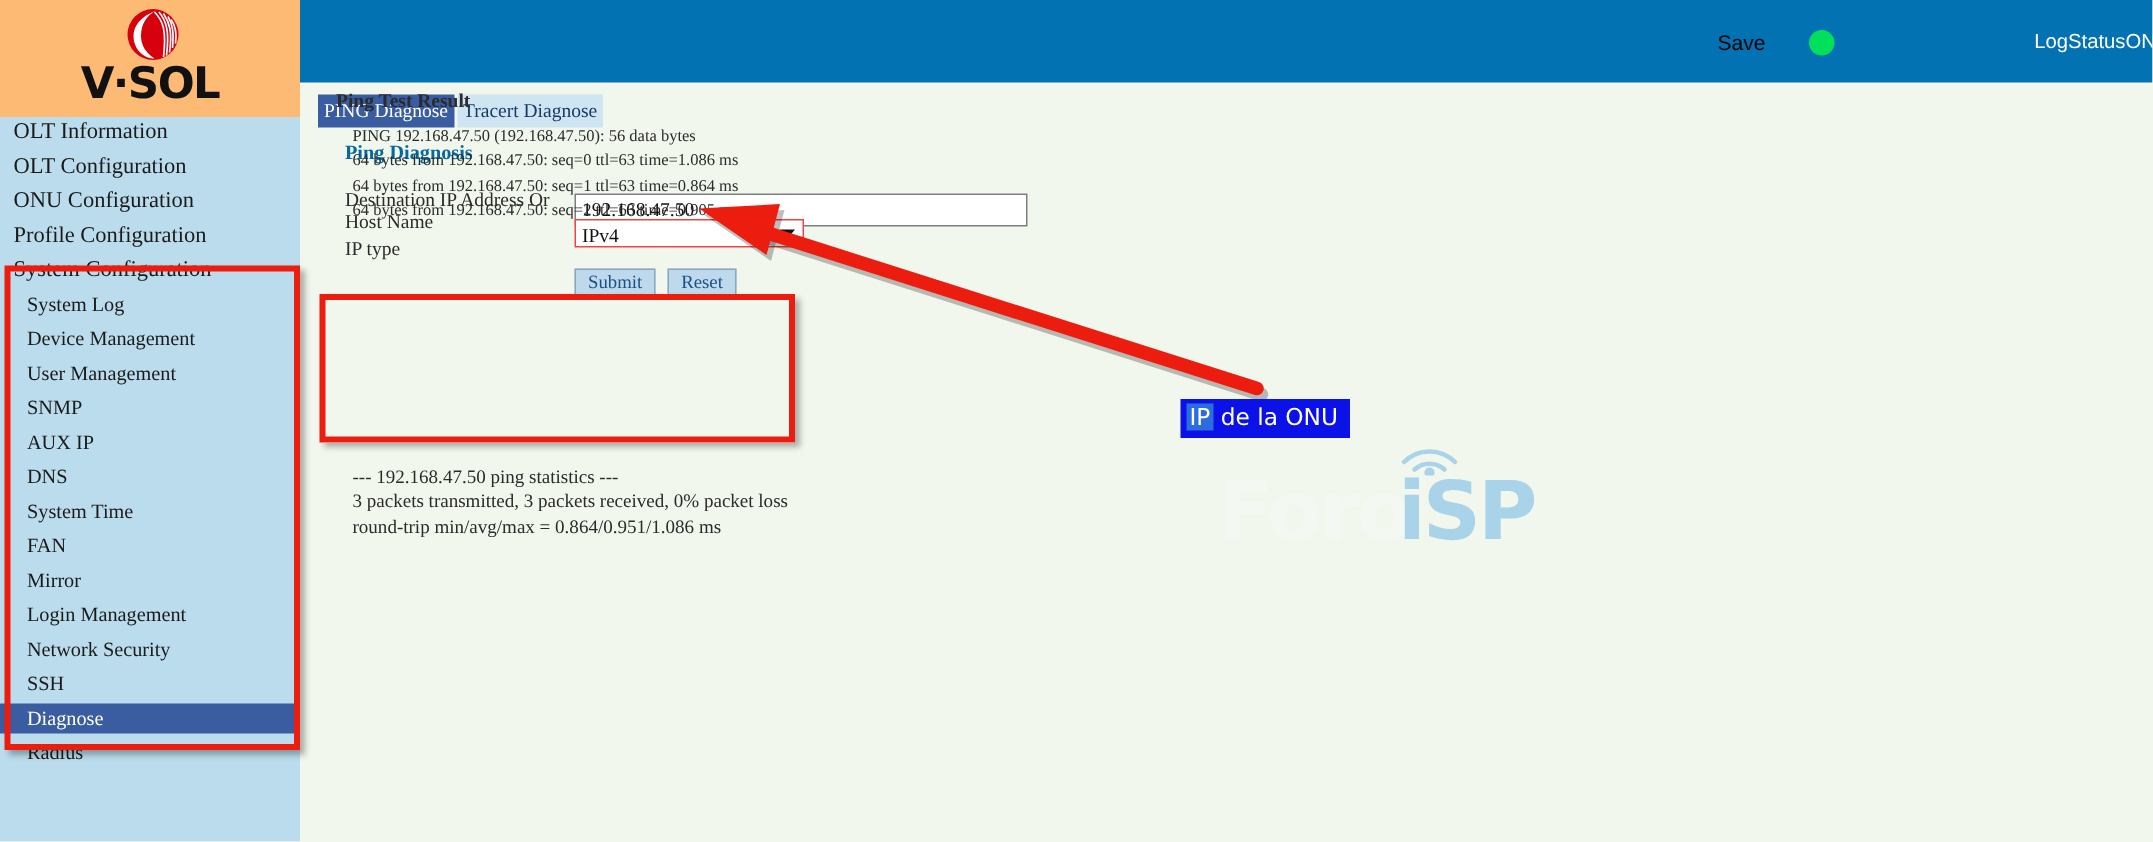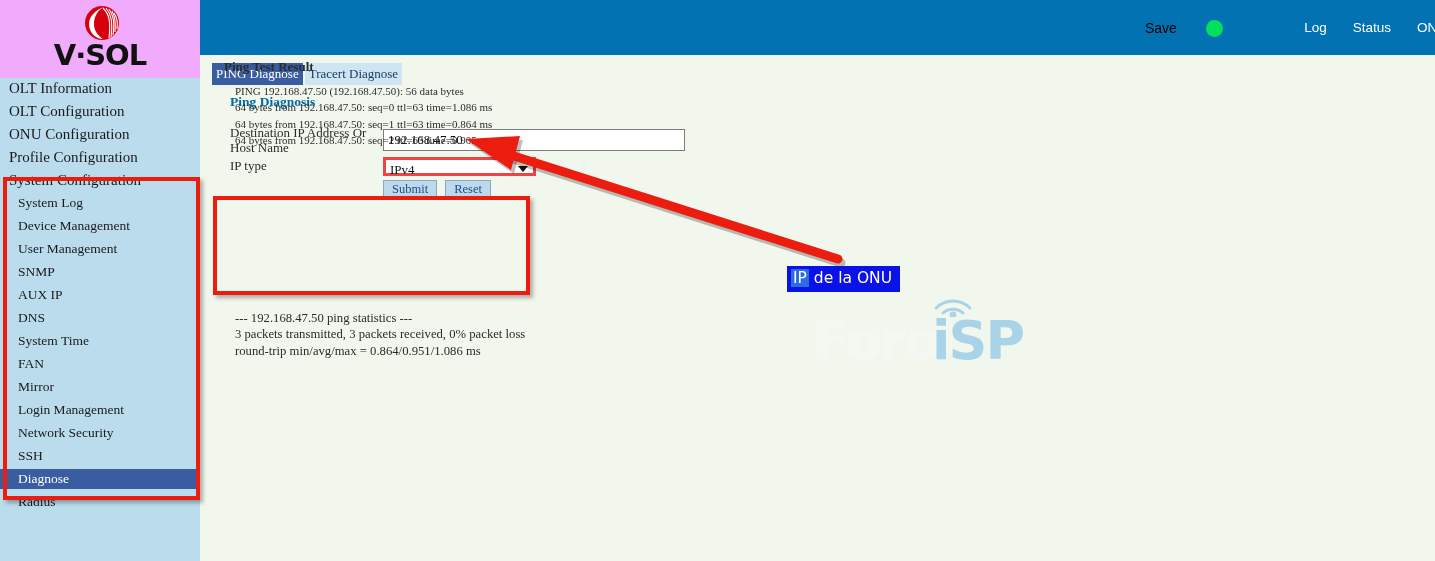--- a/index.html
+++ b/index.html
@@ -26,21 +26,21 @@
     position: absolute;
     left: 0; top: 0;
     width: 200px;
     height: 561px;
     background: #bbdced;
     z-index: 4;
   }
   .logo-area {
     height: 78px;
     position: relative;
-    background: #f0abfc;
+    background: #fdba74;
   }
   .logo-mark {
     position: absolute;
     left: 84px; top: 5px;
     width: 36px; height: 36px;
   }
   .logo-word {
     position: absolute;
     left: 0; top: 38px;
     width: 200px;
@@ -100,21 +100,21 @@
     background: #00e05a;
   }
   .hdr-right {
     position: absolute;
     right: 0; top: 20px;
     font-size: 13.5px;
     color: #ffffff;
     font-family: "Liberation Sans", sans-serif;
     white-space: nowrap;
   }
-  .hdr-right span { margin-left: 26px; }
+  .hdr-right span { }
   .hdr-right span:last-child { margin-right: -12px; }
 
   
   .main {
     position: absolute;
     left: 200px; top: 55px;
     width: 1235px;
     height: 506px;
     background: #f2f7ee;
     z-index: 1;
@@ -164,23 +164,23 @@
     background: #ffffff;
     font-family: "Liberation Serif", serif;
     font-size: 13px;
     color: #111;
     padding: 3px 4px;
     box-sizing: content-box;
     outline: none;
   }
   .ip-select {
     position: absolute;
-    left: 183px; top: 102px;
+    left: 183px; top: 91px;
     width: 153px; height: 19px;
-    border: 3px solid #ef4444;
+    border: 1px solid #ef4444;
     background: #ffffff;
     font-family: "Liberation Serif", serif;
     font-size: 13px;
     color: #111;
     padding-left: 4px;
     line-height: 19px;
     box-sizing: border-box;
   }
   .ip-select .caret {
     position: absolute;

